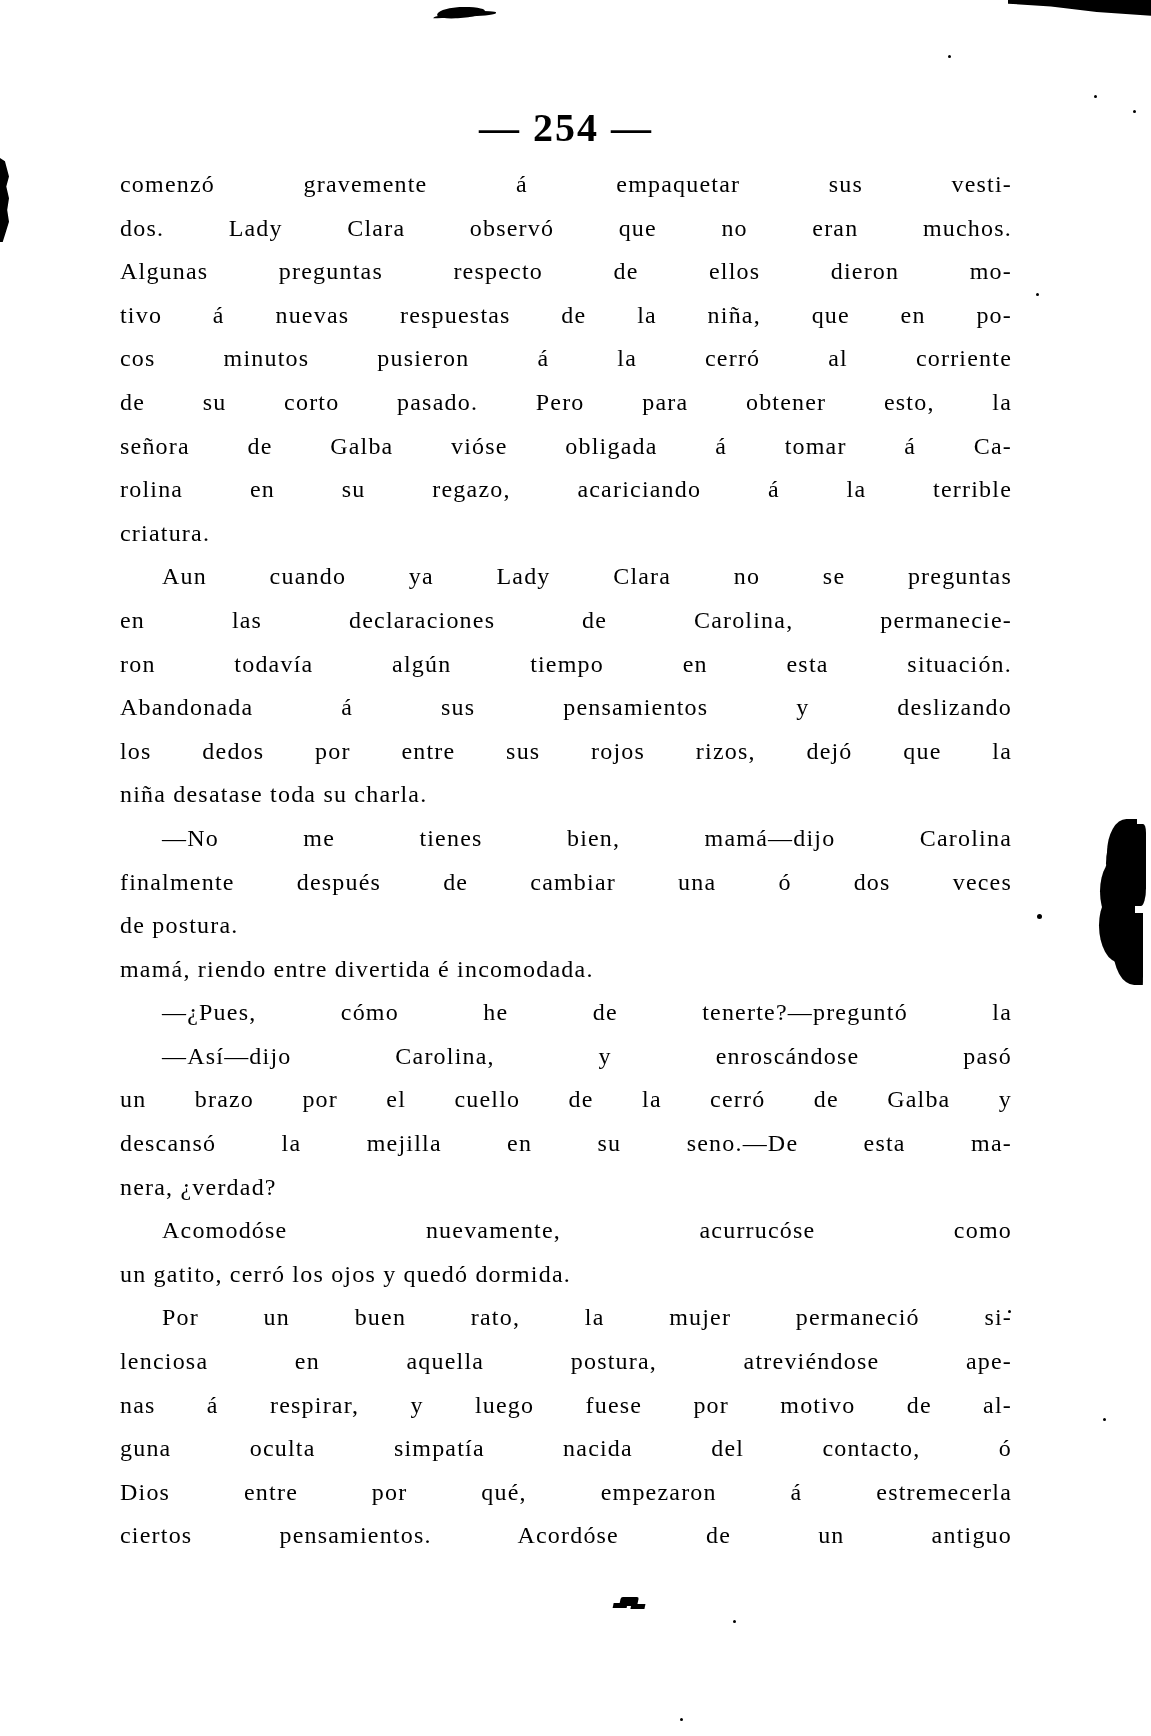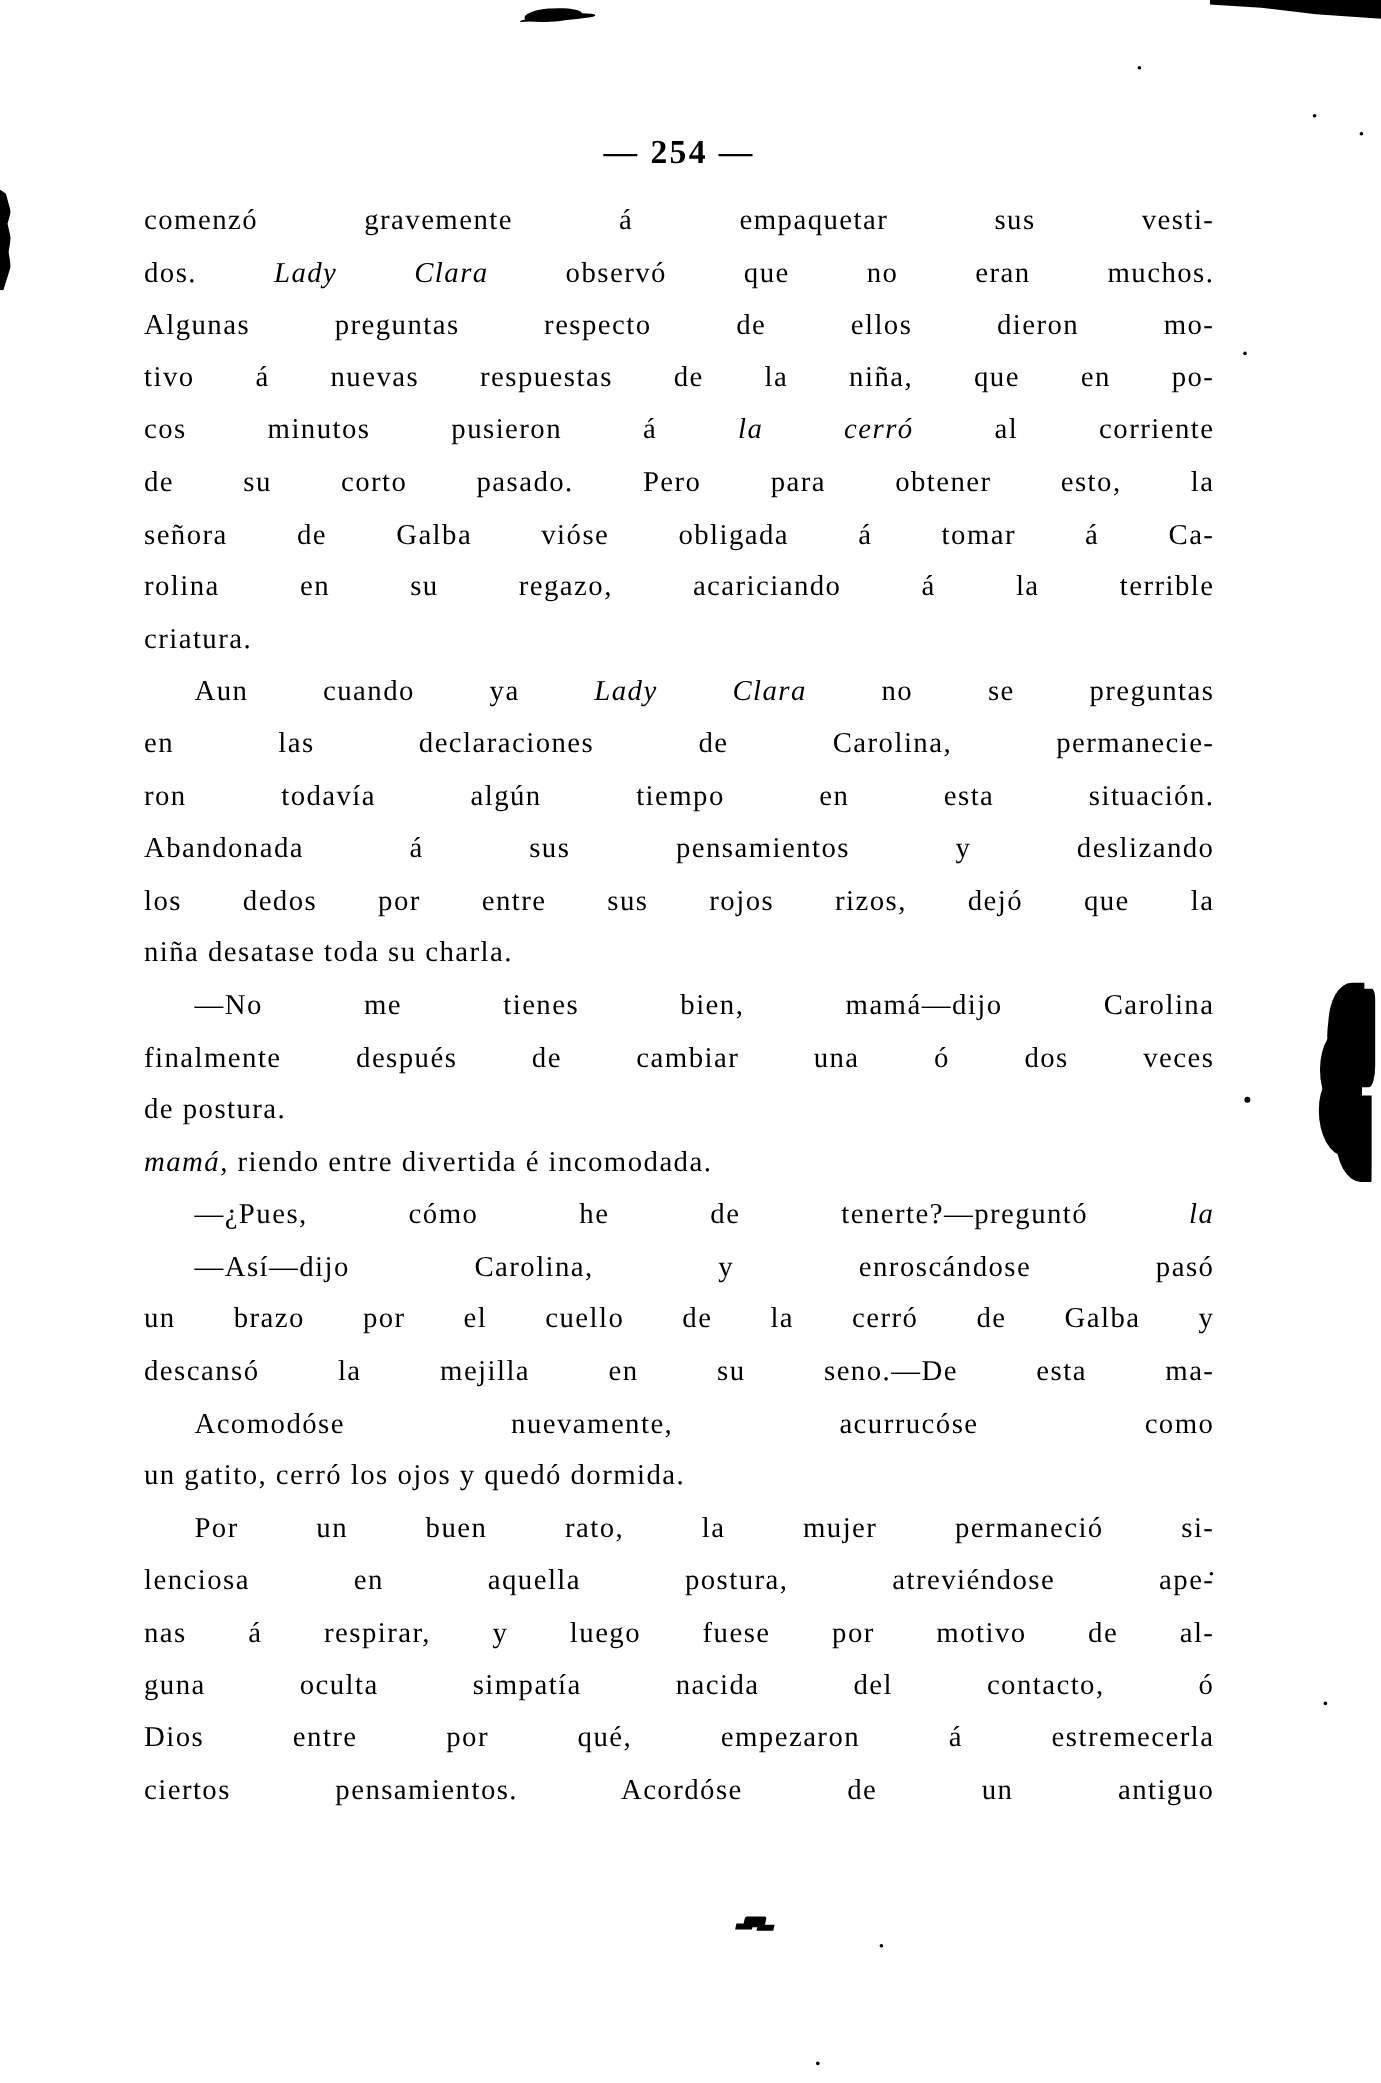--- a/index.html
+++ b/index.html
@@ -15,21 +15,21 @@
     overflow: hidden;
     font-family: "Liberation Serif", "DejaVu Serif", serif;
     color: #000000;
   }
   .header {
     position: absolute;
     left: 120px;
     top: 106px;
     width: 892px;
     text-align: center;
-    font-size: 28px;
+    font-size: 40px;
     font-weight: 700;
     letter-spacing: 2px;
     line-height: 44px;
   }
   .body-text {
     position: absolute;
     left: 120px;
     top: 163px;
     width: 892px;
     font-size: 24px;
@@ -43,21 +43,20 @@
     text-align: left;
   }
   .line.just {
     text-align: justify;
     text-align-last: justify;
   }
   .line.indent {
     padding-left: 42px;
   }
   .it {
-    font-style: italic;
   }
   
   .artifact {
     position: absolute;
     background: #000;
   }
   .corner-wedge-top-right {
     left: 1008px;
     top: 0;
     width: 143px;
@@ -135,20 +134,21 @@
       <div class="line just"><span>los dedos por entre sus rojos rizos, dejó que la</span></div>
       <div class="line"><span>niña desatase toda su charla.</span></div>
       <div class="line just indent"><span>—No me tienes bien, mamá—dijo Carolina</span></div>
       <div class="line just"><span>finalmente después de cambiar una ó dos veces</span></div>
       <div class="line"><span>de postura.</span></div>
       <div class="line"><span class="it">mamá</span><span>, riendo entre divertida é incomodada.</span></div>
       <div class="line just indent"><span>—¿Pues, cómo he de tenerte?—preguntó </span><span class="it">la</span></div>
       <div class="line just indent"><span>—Así—dijo Carolina, y enroscándose pasó</span></div>
       <div class="line just"><span>un brazo por el cuello de la cerró de Galba y</span></div>
       <div class="line just"><span>descansó la mejilla en su seno.—De esta ma-</span></div>
+      <div class="line"><span>nera, ¿verdad?</span></div>
       <div class="line just indent"><span>Acomodóse nuevamente, acurrucóse como</span></div>
       <div class="line"><span>un gatito, cerró los ojos y quedó dormida.</span></div>
       <div class="line just indent"><span>Por un buen rato, la mujer permaneció si-</span></div>
       <div class="line just"><span>lenciosa en aquella postura, atreviéndose ape-</span></div>
       <div class="line just"><span>nas á respirar, y luego fuese por motivo de al-</span></div>
       <div class="line just"><span>guna oculta simpatía nacida del contacto, ó</span></div>
       <div class="line just"><span>Dios entre por qué, empezaron á estremecerla</span></div>
       <div class="line just"><span>ciertos pensamientos. Acordóse de un antiguo</span></div>
     </div>
 

